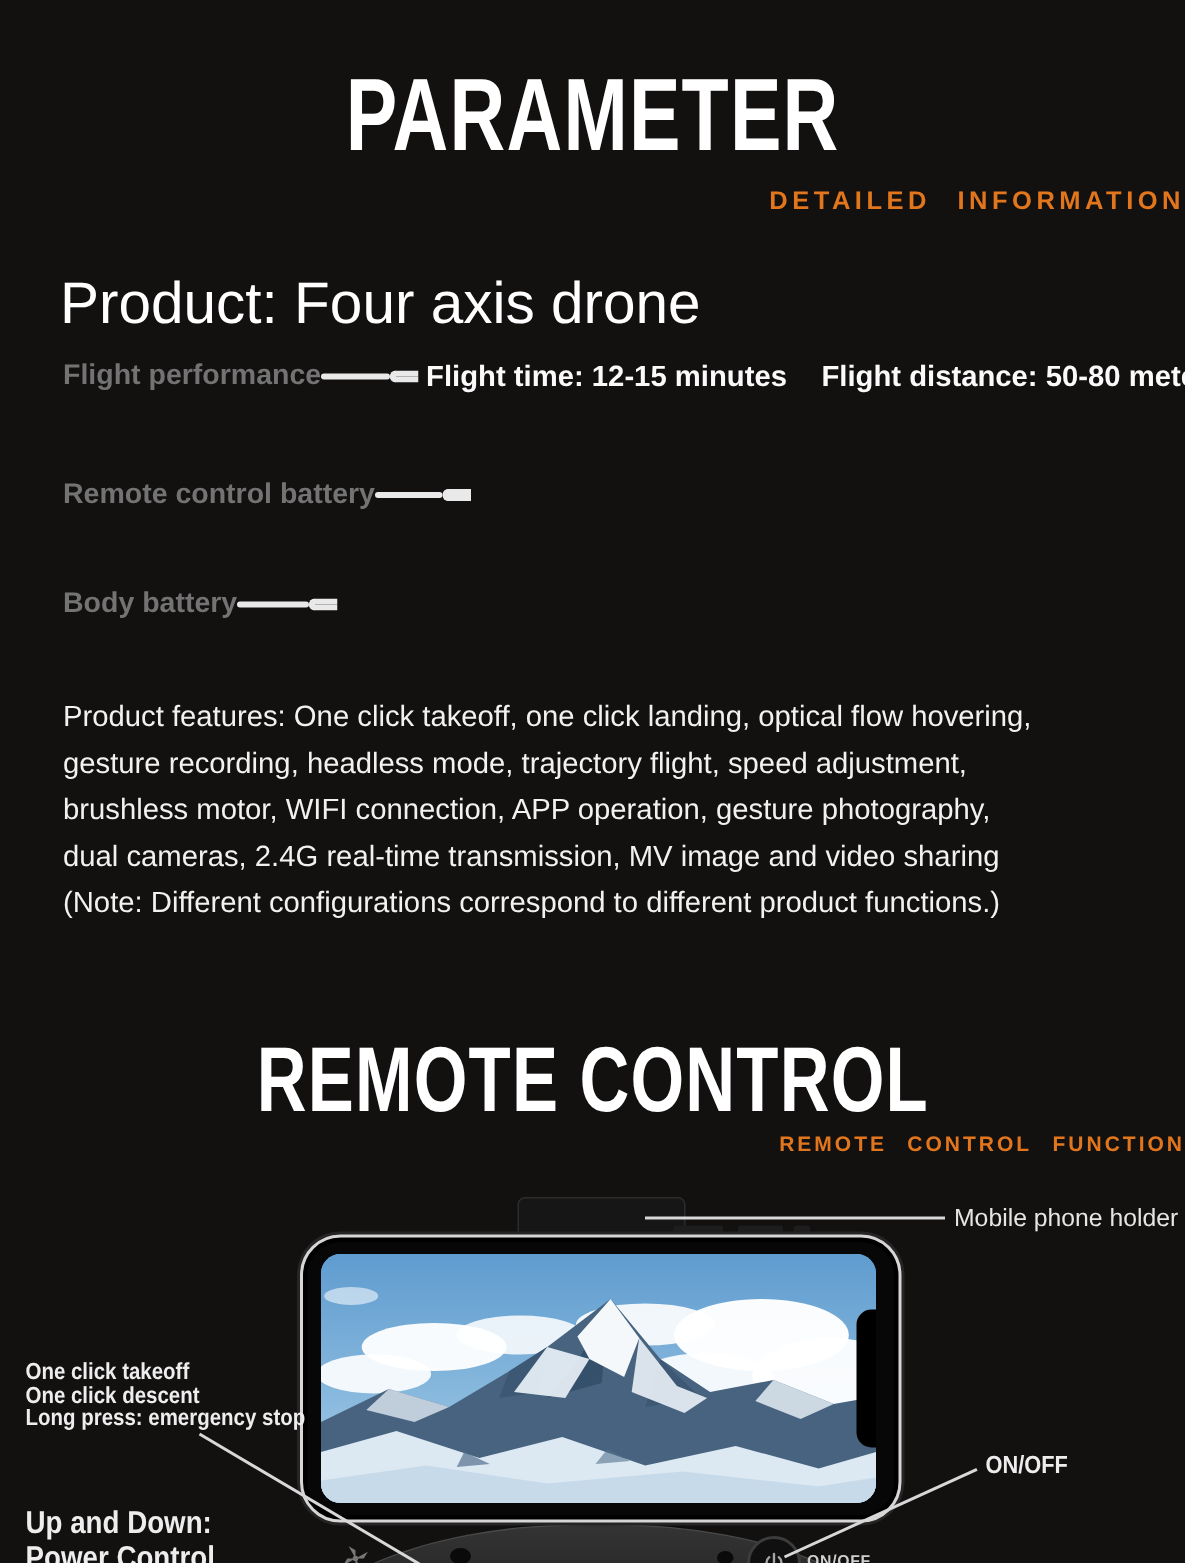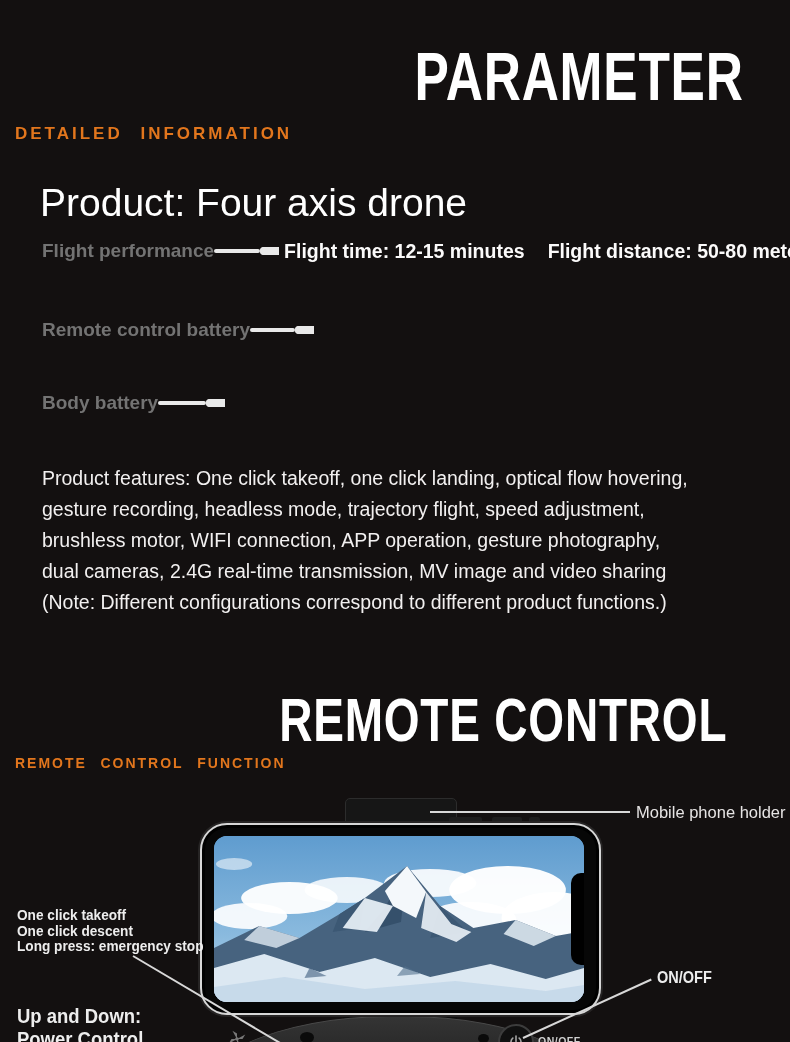--- a/index.html
+++ b/index.html
@@ -4,29 +4,29 @@
 <style>
   html,body{margin:0;padding:0;background:#000;}
   .page{
     position:relative;width:790px;height:1042px;overflow:hidden;
     background:#131010;
     font-family:"Liberation Sans","DejaVu Sans",sans-serif;
     color:#f4f2f2;
   }
   
   .big-title{
-    position:absolute;left:0;right:0;text-align:right;margin:0;
+    position:absolute;left:0;right:0;text-align:center;margin:0;
     font-weight:900;color:#ffffff;white-space:nowrap;
   }
   .big-title .condense{display:inline-block;transform:scaleX(.78) scaleY(1.04);transform-origin:center;}
   #param-title{top:38px;font-size:66px;letter-spacing:1px;}
   #remote-title{top:686px;font-size:59px;letter-spacing:1px;}
   .orange-sub{
-    position:absolute;left:0;right:0;text-align:left;
-    color:#e2761d;font-weight:bold;margin-left:15px;
+    position:absolute;left:0;right:0;text-align:right;
+    color:#e2761d;font-weight:bold;
   }
   #param-sub{top:124px;font-size:17px;letter-spacing:3px;word-spacing:10px;}
   #remote-sub{top:750px;font-size:20px;letter-spacing:2px;word-spacing:6px;font-variant:small-caps;text-transform:lowercase;}
   #product-heading{
     position:absolute;left:40px;top:181px;margin:0;
     font-size:39px;font-weight:normal;color:#fff;letter-spacing:0;white-space:nowrap;
   }
   
   .spec-row{position:absolute;left:42px;display:flex;align-items:center;}
   .spec-label{font-size:19px;font-weight:bold;white-space:nowrap;color:#737373;}

